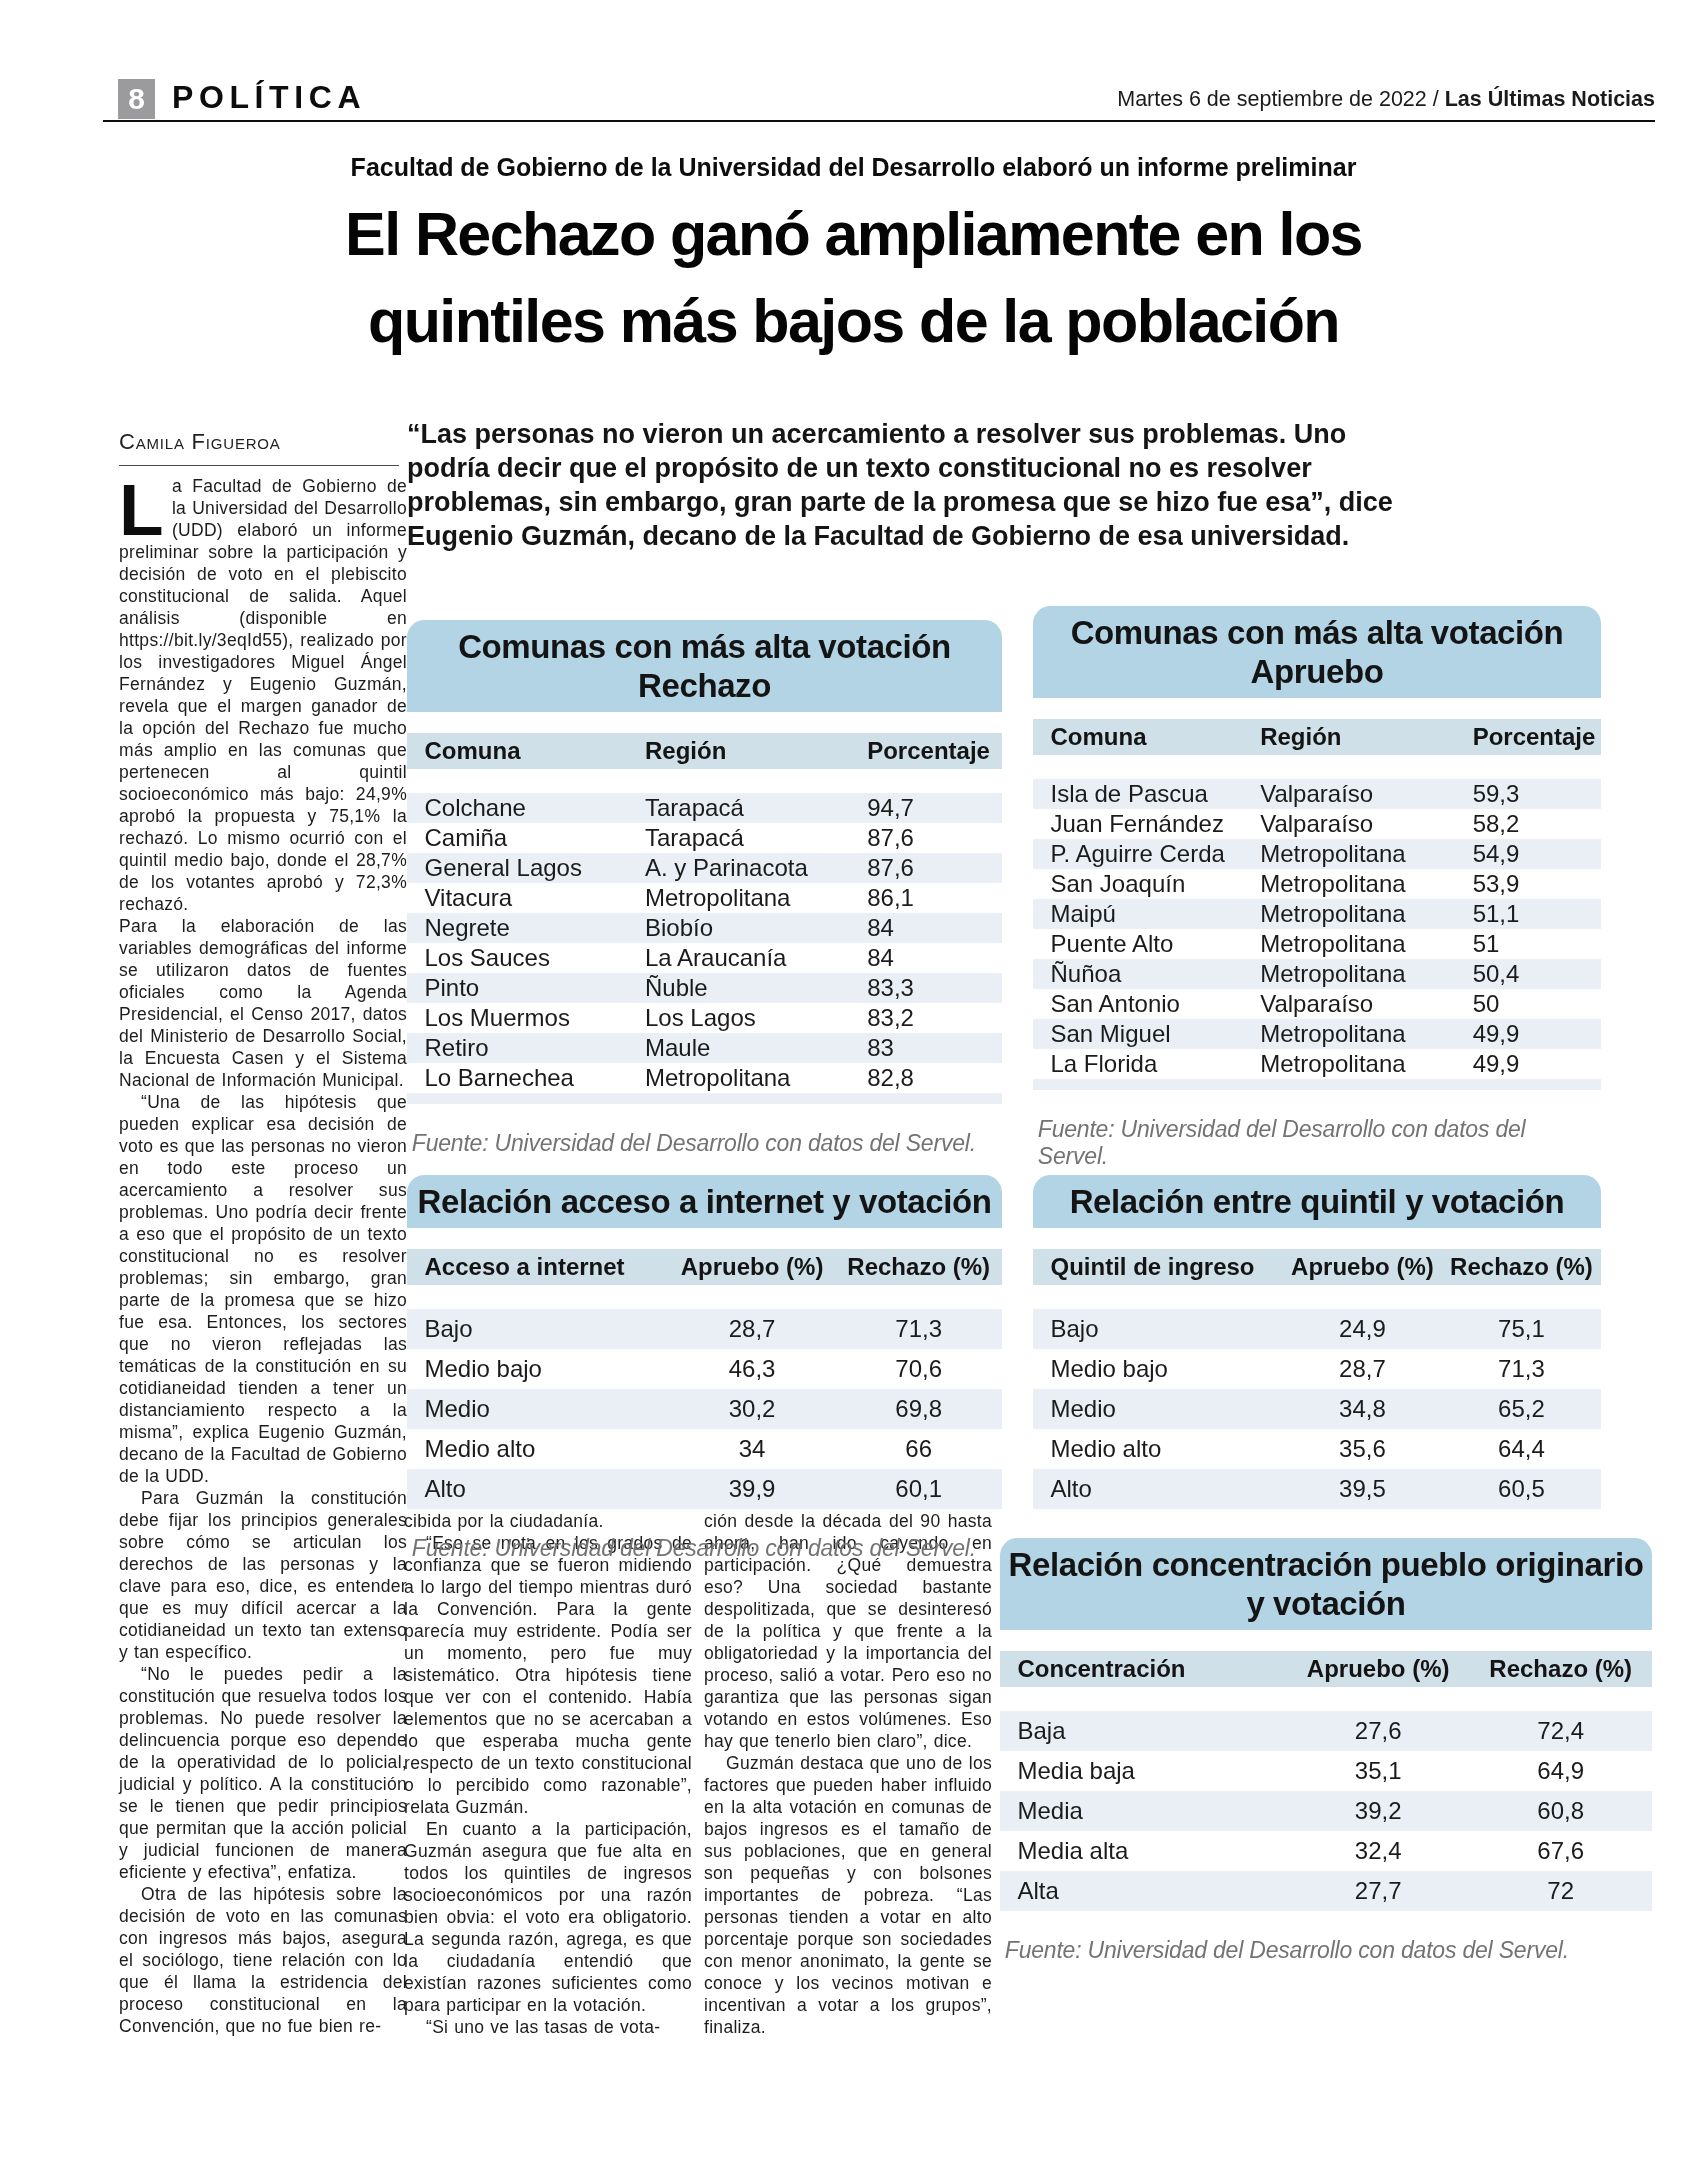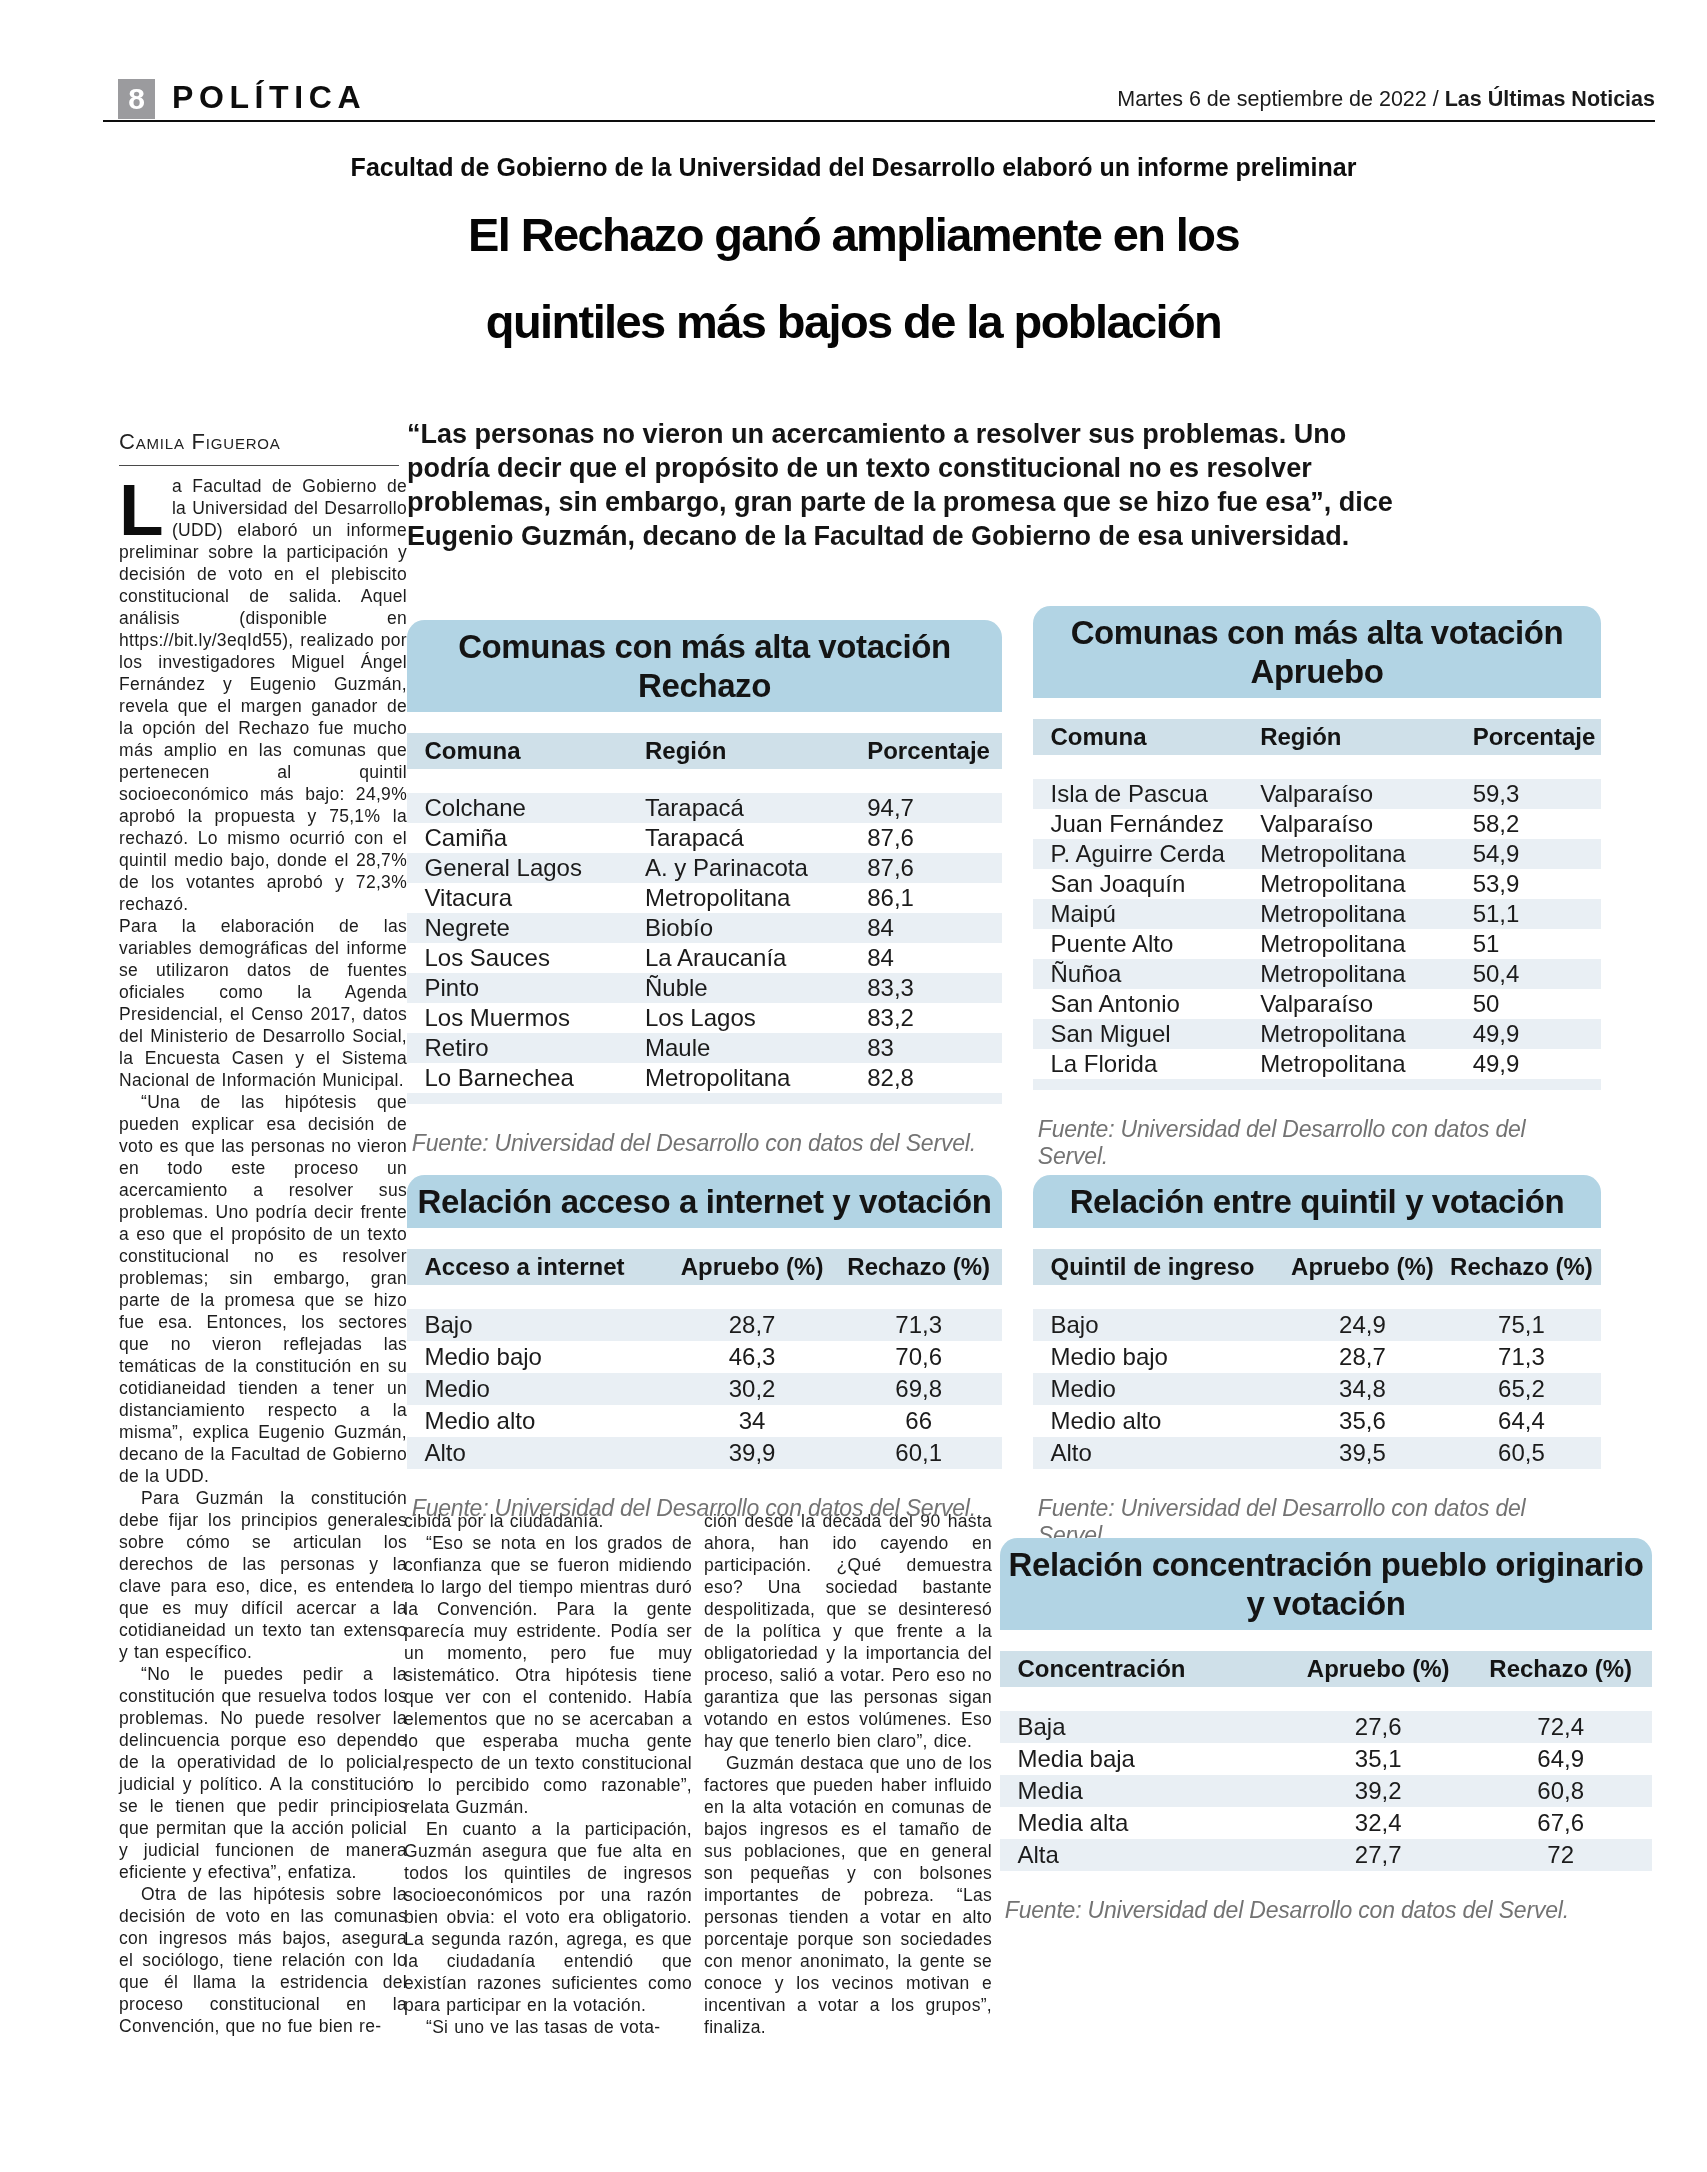--- a/index.html
+++ b/index.html
@@ -10,21 +10,21 @@
   .pagenum{position:absolute;left:118px;top:79px;width:37px;height:40px;background:var(--graybox);
            color:#fff;font-weight:bold;font-size:30px;display:flex;align-items:center;justify-content:center;}
   .section{position:absolute;left:172px;top:79px;font-size:32px;font-weight:bold;letter-spacing:5.6px;color:#0d0d0d;}
   .dateline{position:absolute;right:52px;top:87px;font-size:21.5px;color:#1b1b1b;white-space:nowrap;}
   .dateline .bold{font-weight:bold;}
   .toprule{position:absolute;left:103px;top:120px;width:1552px;height:2.4px;background:#0d0d0d;}
 
   .kicker{position:absolute;left:0;top:153px;width:100%;text-align:center;font-size:25px;font-weight:bold;color:#0d0d0d;}
 
   .headline{position:absolute;left:0;top:191px;width:100%;text-align:center;font-weight:bold;color:#050505;
-            font-size:47px;line-height:87px;letter-spacing:-1.6px;}
+            font-size:61px;line-height:87px;letter-spacing:-1.6px;}
 
   .byline{position:absolute;left:119px;top:429px;width:280px;font-size:22px;letter-spacing:0.8px;
           font-variant:small-caps;color:#222;border-bottom:1.6px solid #4a4a4a;padding-bottom:9.5px;}
 
   .leadquote{position:absolute;left:407px;top:417px;width:995px;font-size:27px;line-height:34px;
              font-weight:bold;color:#151515;}
 
   
   .col{position:absolute;width:288px;font-size:17.5px;line-height:22px;text-align:justify;
        color:#1c1c1c;letter-spacing:0.3px;word-spacing:0.8px;}
@@ -36,21 +36,21 @@
   .dropcap{float:left;font-size:73px;line-height:59px;font-weight:bold;color:#0d0d0d;margin:4.8px 8px 0 0;}
 
   
   .dtable{position:absolute;}
   .ttitle{background:var(--tblue);border-radius:17.5px 17.5px 0 0;text-align:center;font-weight:bold;
           font-size:33px;line-height:39px;color:#141414;padding:7.2px 6.4px;letter-spacing:-0.4px;}
   .thead{display:flex;background:var(--thead);margin-top:21px;padding:4px 0;font-weight:bold;font-size:24px;color:#141414;}
   .tbody{margin-top:24px;}
   .trow{display:flex;align-items:center;font-size:24px;color:#1b1b1b;}
   .t-comunas .trow{height:30px;}
-  .t-stats .trow{height:32px;}
+  .t-stats .trow{height:40px;}
   .trow:nth-child(odd){background:var(--stripe);}
   .bstrip{height:11px;background:var(--stripe);}
   .fuente{font-style:italic;font-size:23px;margin-top:26px;padding-left:4.8px;color:#737373;letter-spacing:-0.2px;}
 
   .thead span,.trow span{display:block;}
   .t-comunas .thead span:nth-child(1),.t-comunas .trow span:nth-child(1){width:40%;padding-left:17.5px;box-sizing:border-box;}
   .t-comunas .thead span:nth-child(2),.t-comunas .trow span:nth-child(2){width:36%;}
   .t-comunas .thead span:nth-child(3),.t-comunas .trow span:nth-child(3){width:24%;padding-left:8px;box-sizing:border-box;}
   .t-stats .thead span:nth-child(1),.t-stats .trow span:nth-child(1){width:44%;padding-left:17.5px;box-sizing:border-box;}
   .t-stats .thead span:nth-child(2),.t-stats .trow span:nth-child(2){width:28%;text-align:center;}

